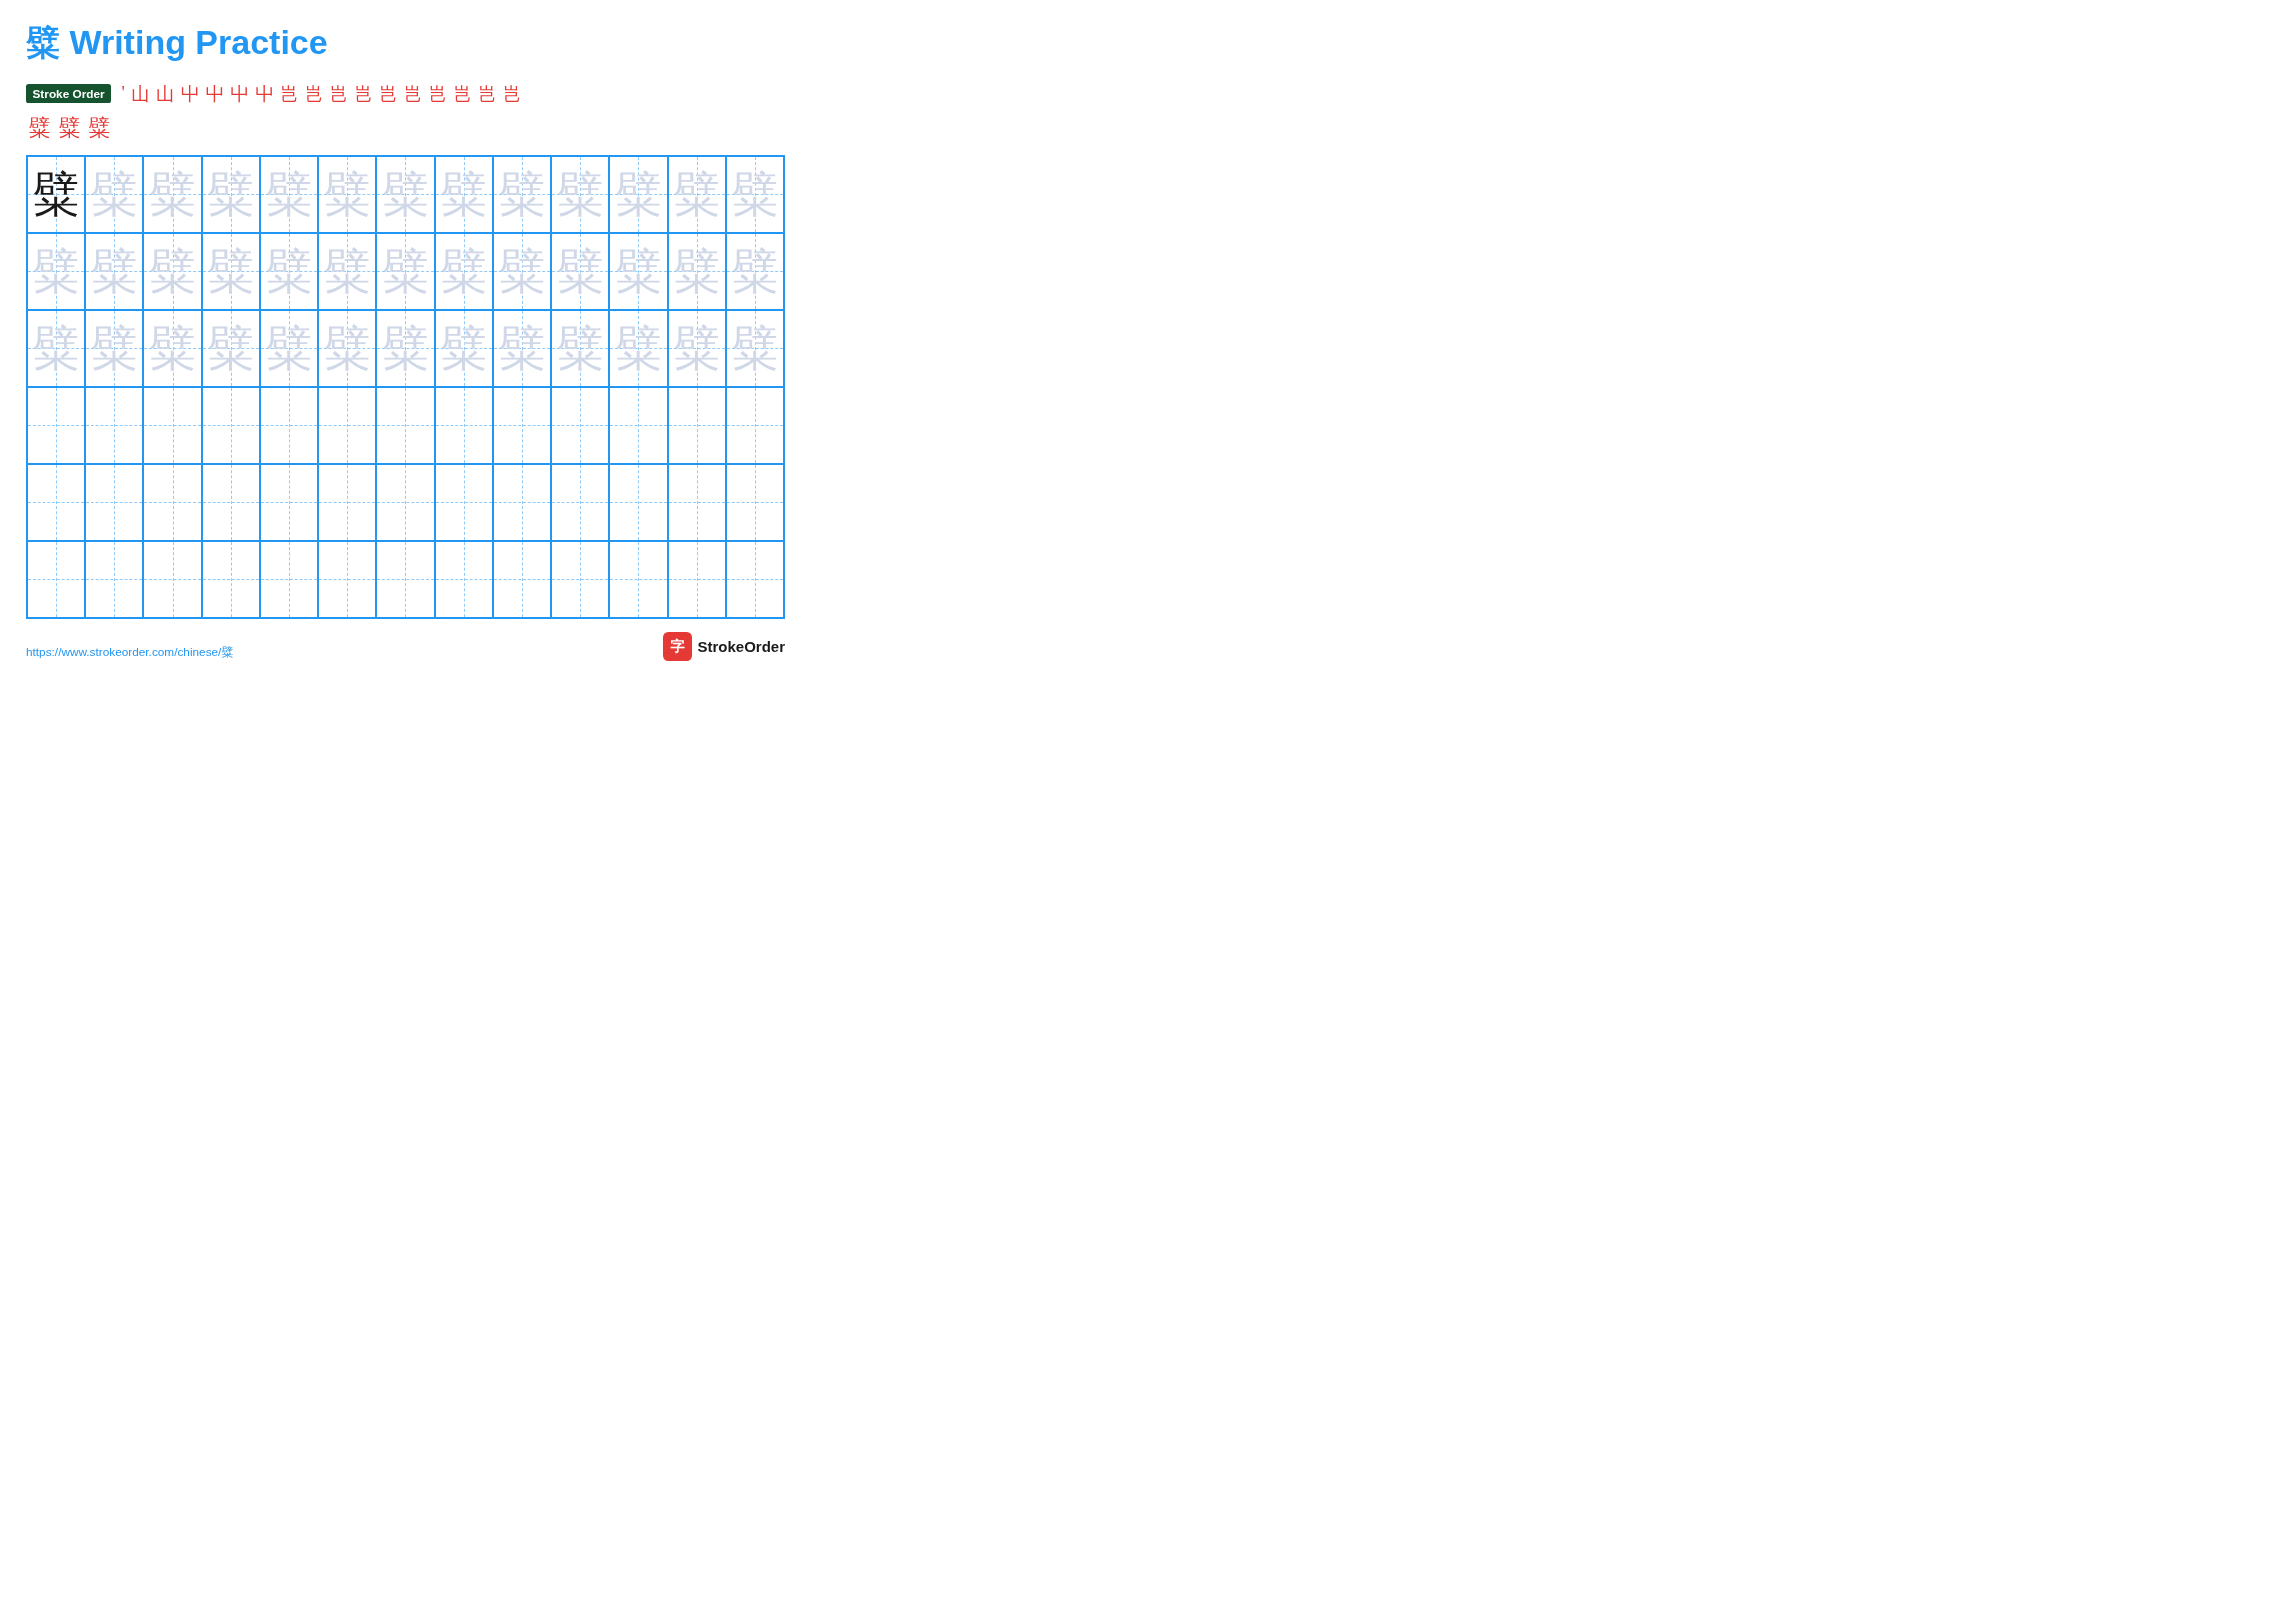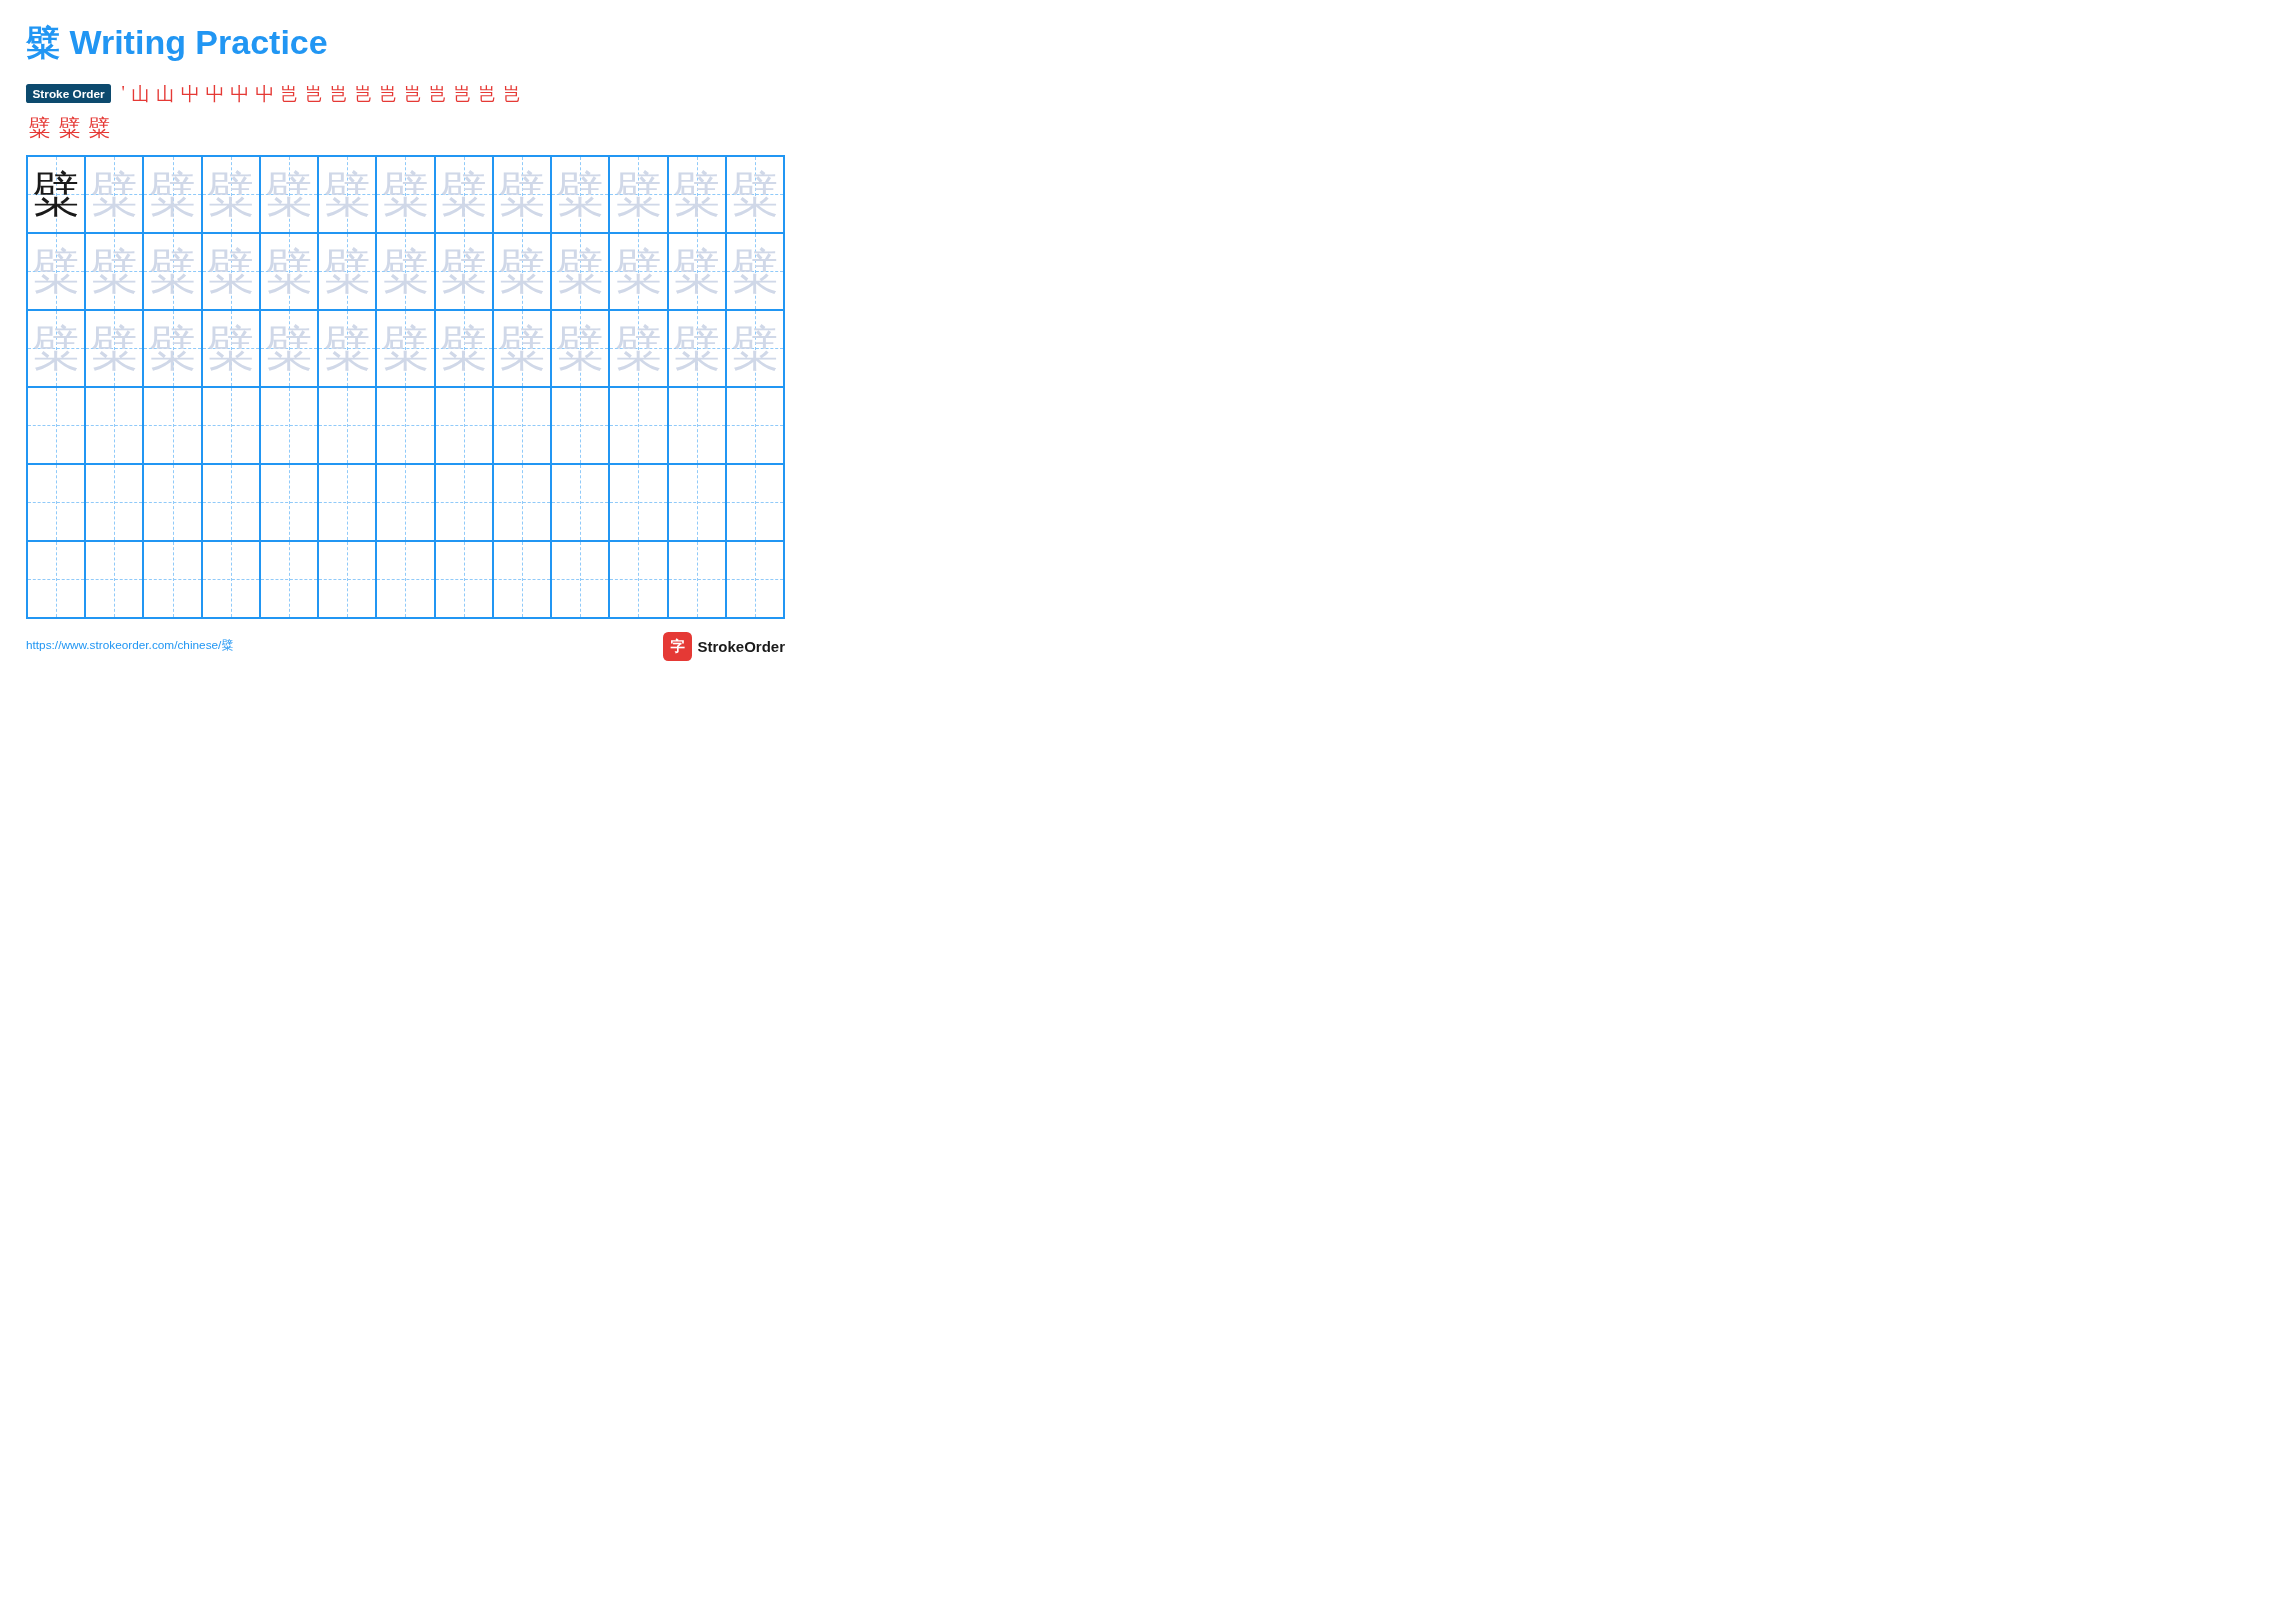--- a/index.html
+++ b/index.html
@@ -32,21 +32,21 @@
 
     
     .stroke-order-section {
       display: flex;
       align-items: center;
       flex-wrap: wrap;
       gap: 1.3px;
       margin-bottom: 6.5px;
     }
     .stroke-order-badge {
-      background: #0c4a6e;
+      background: #14532d;
       color: white;
       padding: 2.6px 6.5px;
       border-radius: 2.6px;
       font-size: 11.8px;
       font-weight: bold;
       margin-right: 6.5px;
       white-space: nowrap;
       text-align: right;
     }
     .stroke-char {
@@ -119,21 +119,21 @@
       color: #d0d8e8;
     }
     .cell-char.empty {
       color: transparent;
     }
 
     
     .footer {
       display: flex;
       justify-content: space-between;
-      align-items: center;
+      align-items: flex-end;
       margin-top: 13px;
     }
     .footer-url {
       color: #2196F3;
       font-size: 11.8px;
       text-decoration: none;
     }
     .footer-logo {
       display: flex;
       align-items: center;

